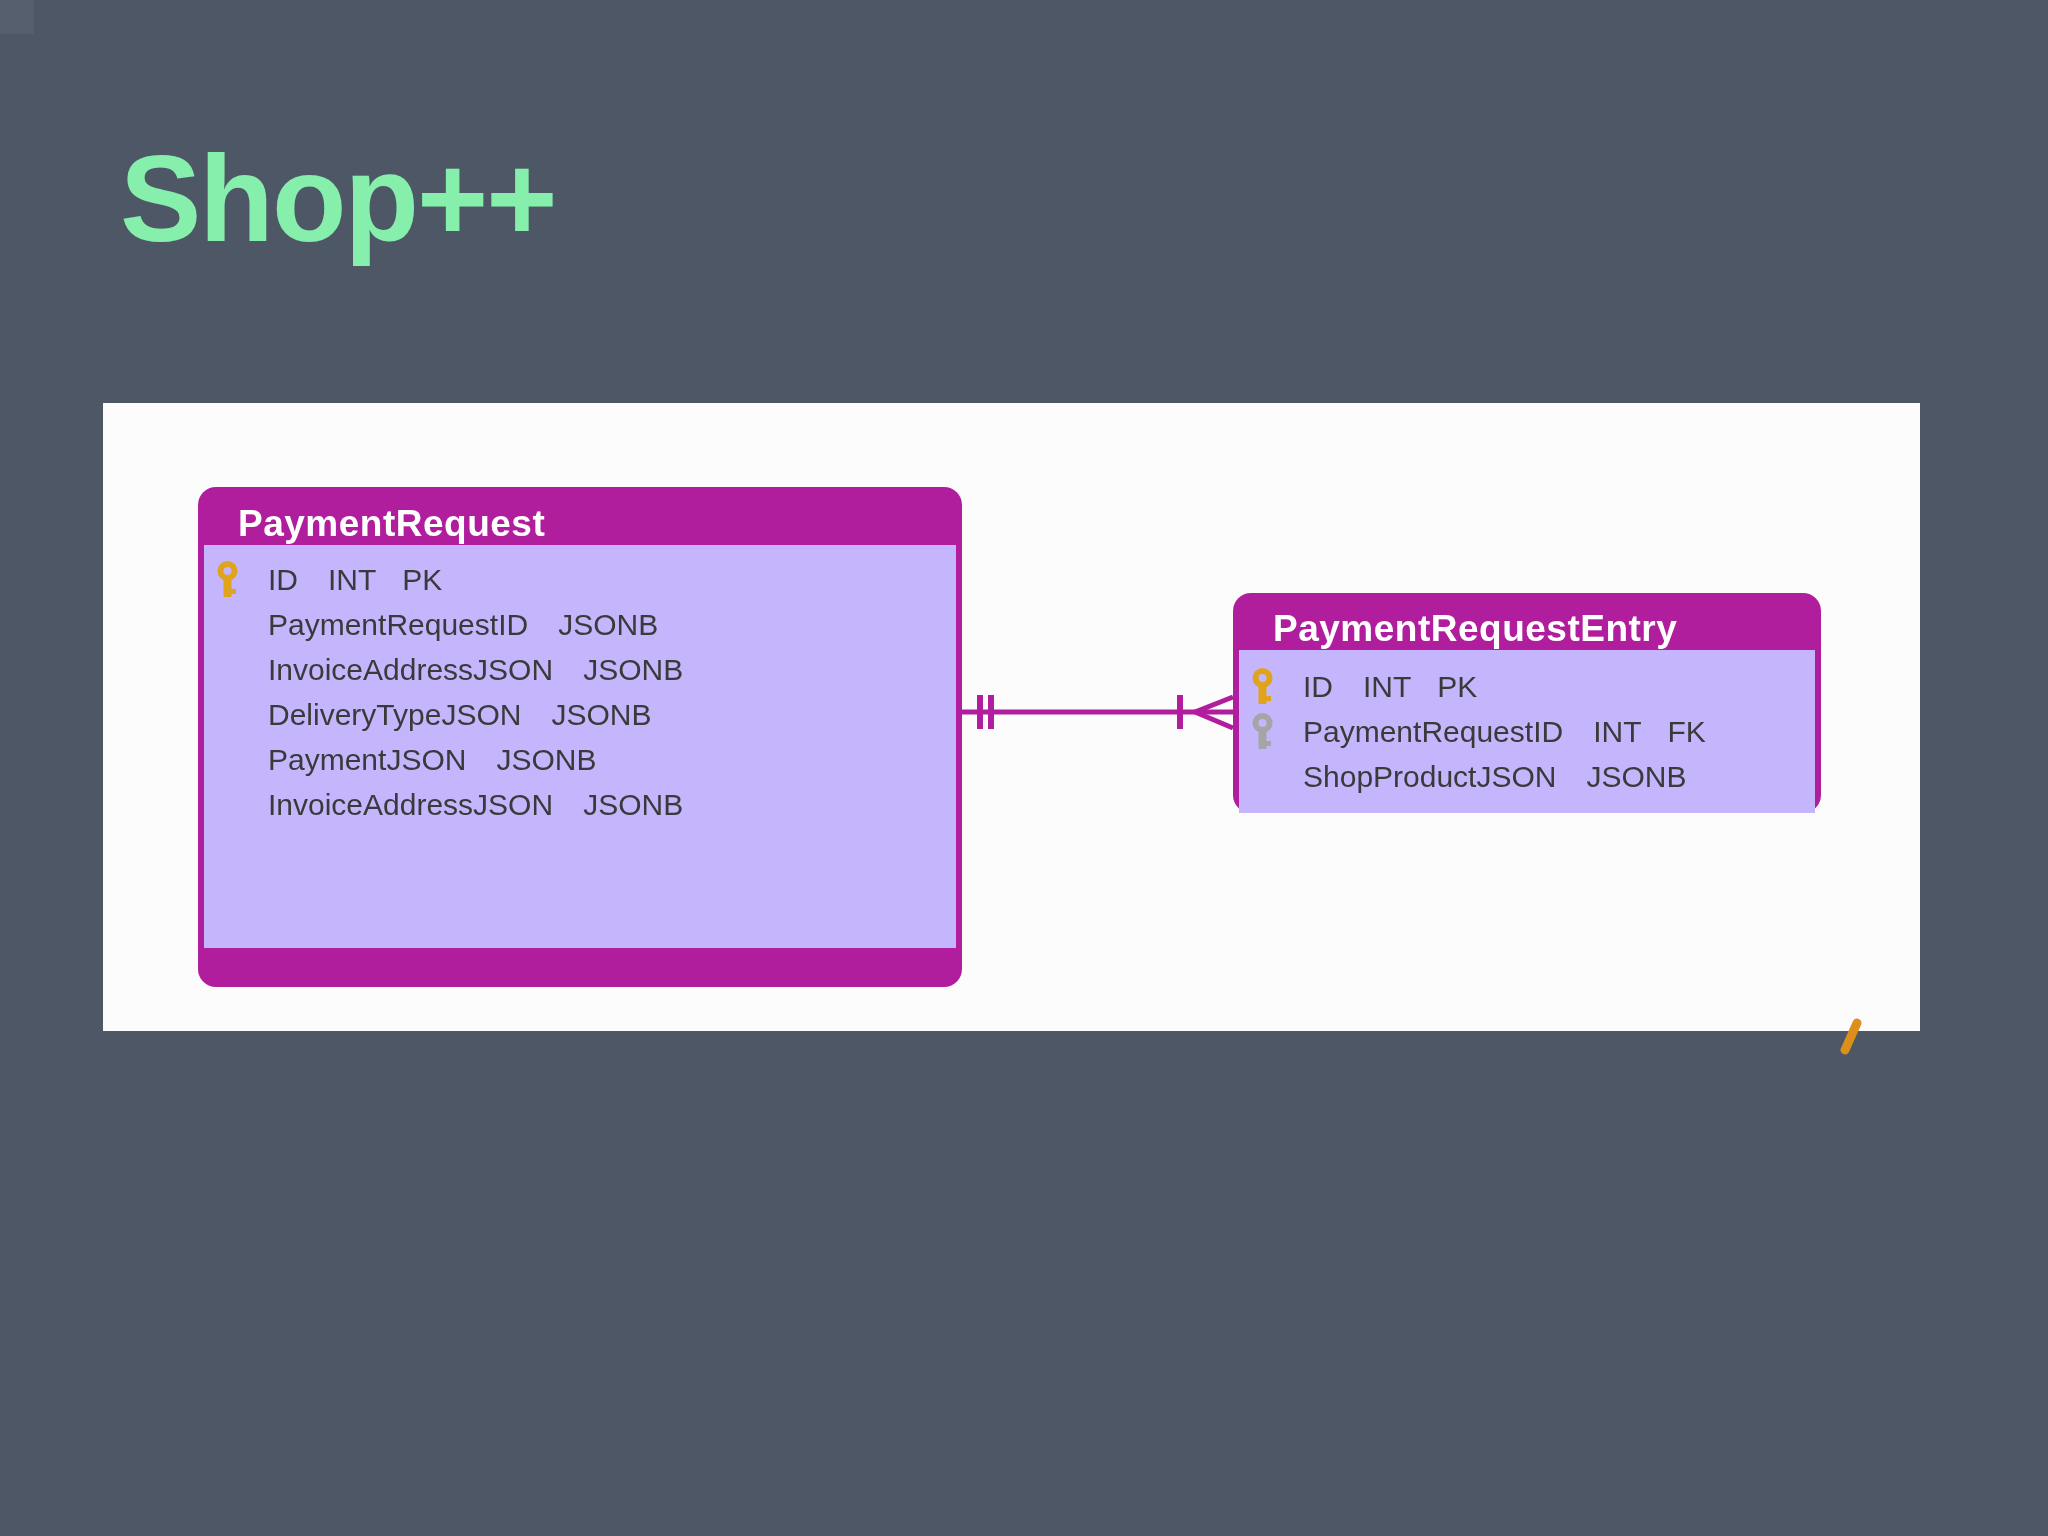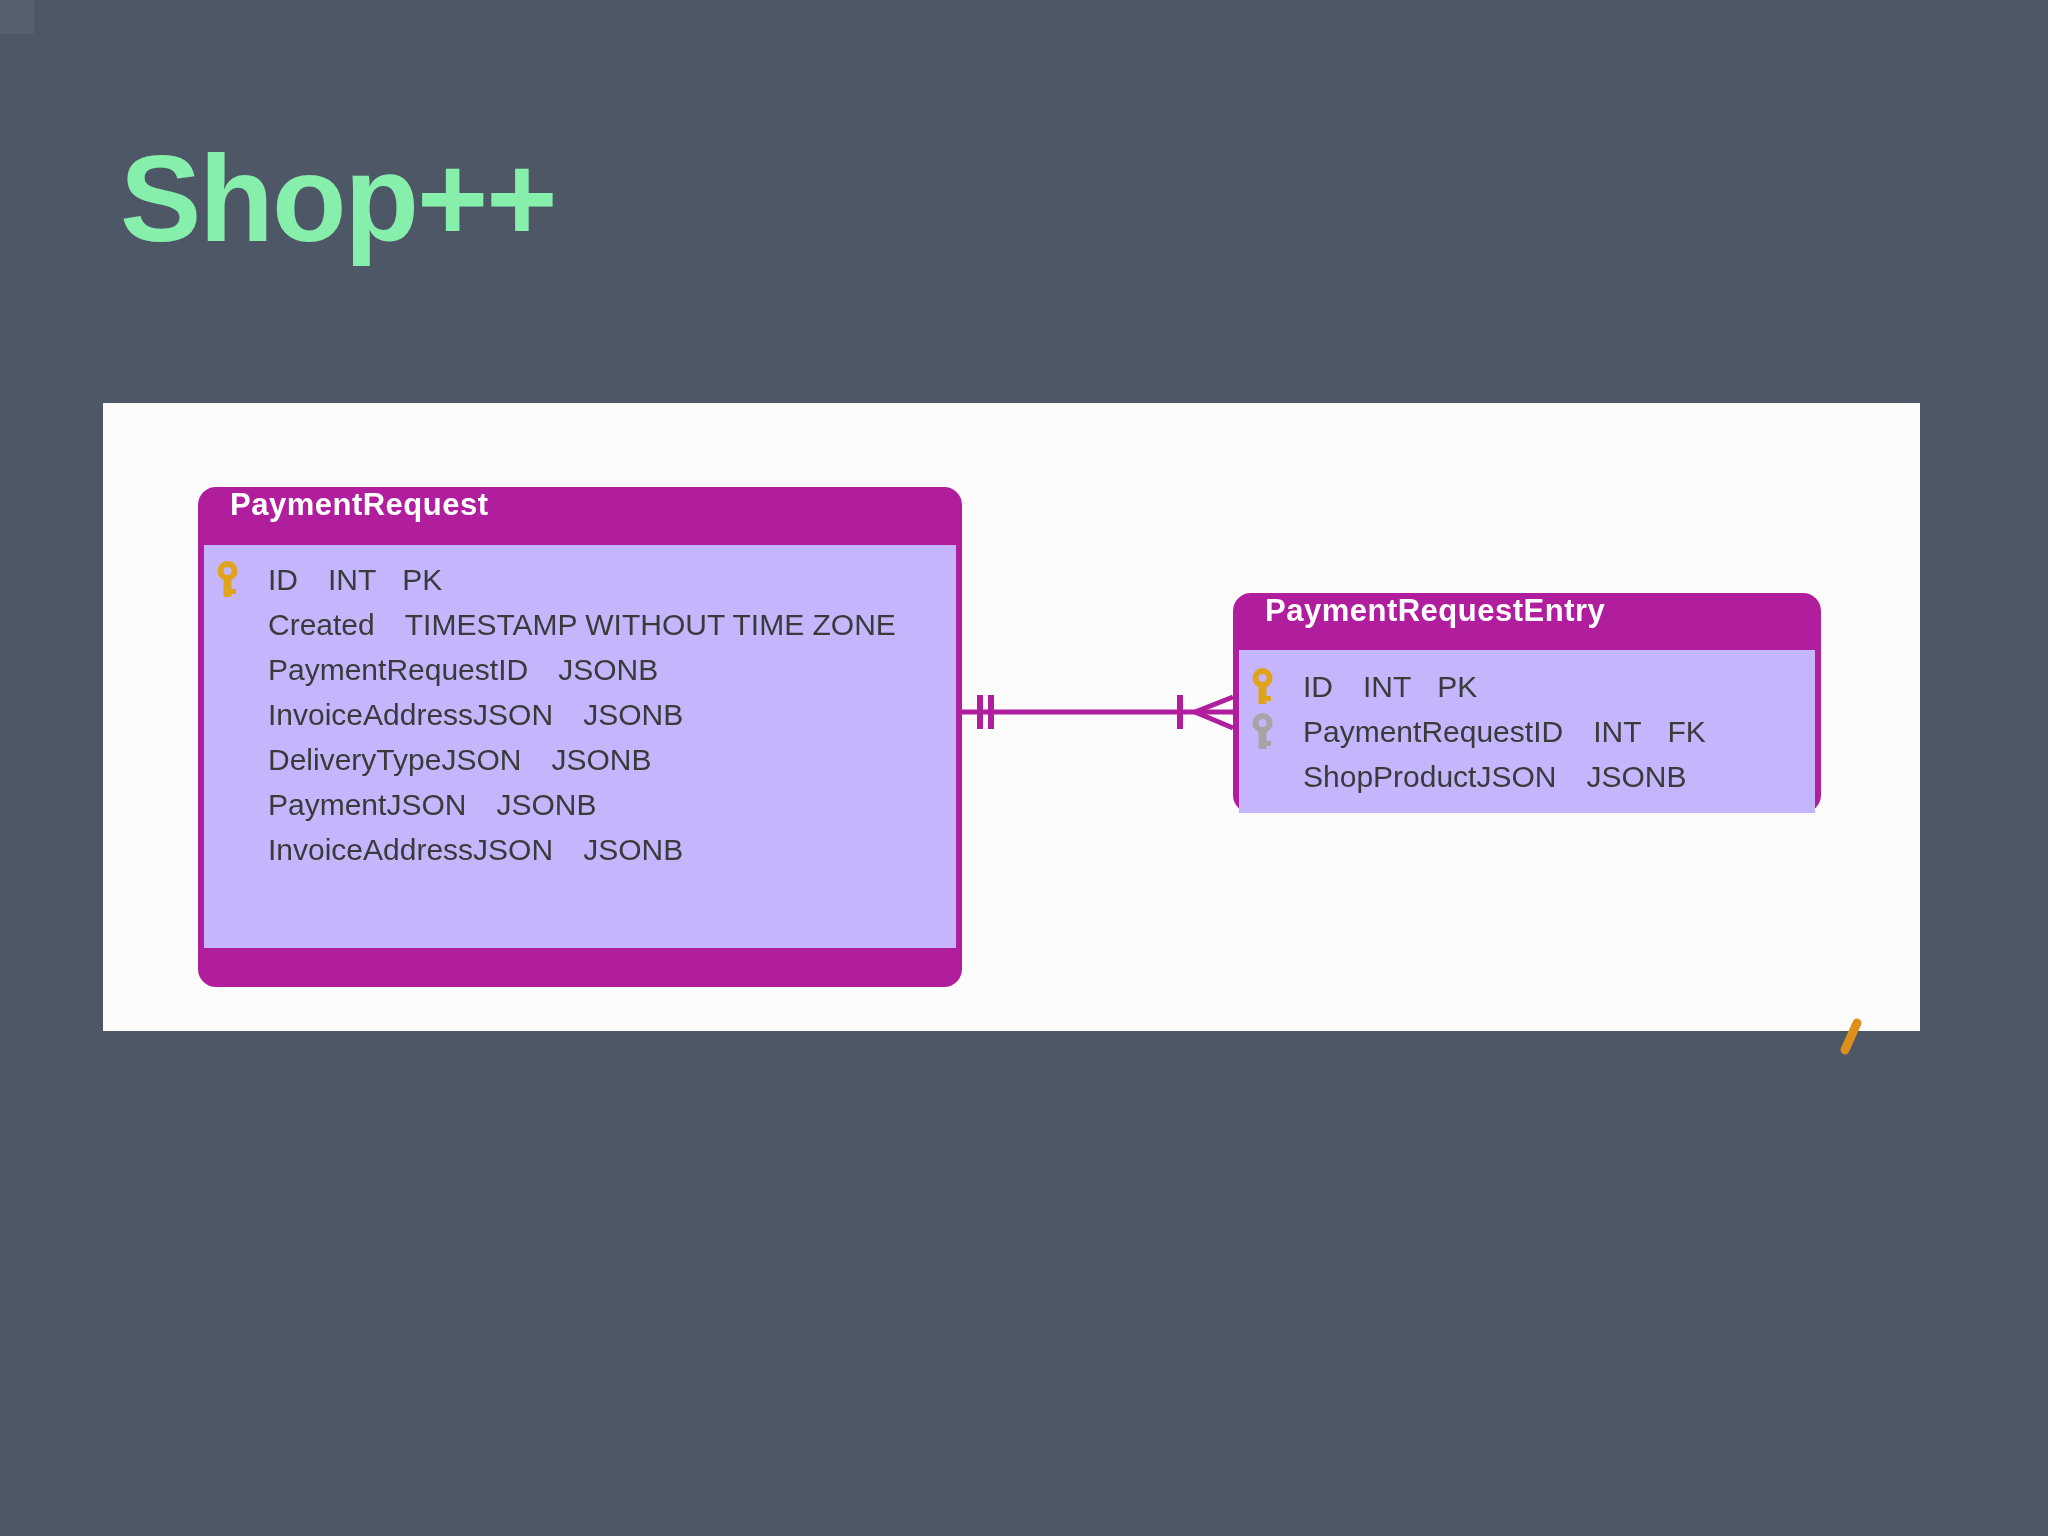--- a/index.html
+++ b/index.html
@@ -30,23 +30,23 @@
     position: absolute;
     background: var(--magenta, #b01e9e);
     border-radius: 18px;
     box-sizing: border-box;
     display: flex; flex-direction: column;
   }
   #table-payment-request { left: 95px; top: 84px; width: 764px; height: 500px; }
   #table-payment-request-entry { left: 1130px; top: 190px; width: 588px; height: 220px; }
   .entity-header {
     flex: 0 0 auto;
-    display: flex; align-items: flex-start;
-    padding-left: 32px;
-    color: #ffffff; font-weight: bold; font-size: 31px;
+    display: flex; align-items: flex-end;
+    padding-left: 40px;
+    color: #ffffff; font-weight: bold; font-size: 37px;
     letter-spacing: 0.5px;
   }
   #table-payment-request .entity-header { height: 58px; }
   #table-payment-request-entry .entity-header { height: 57px; }
   .entity-body {
     background: #c4b5fd;
     margin: 0 6px;
     box-sizing: border-box;
   }
   #table-payment-request .entity-body { height: 403px; padding-top: 12px; }
@@ -96,25 +96,20 @@
         <span class="key-cell">
           <svg class="key-icon key-gold" width="27" height="37" viewBox="0 0 27 37">
             <circle cx="13.5" cy="10" r="7"></circle>
             <rect x="9.5" y="16" width="8" height="20" rx="1"></rect>
             <rect x="15" y="28" width="7" height="5"></rect>
           </svg>
         </span>
         <span class="col-name">ID</span>
         <span class="col-type">INT</span>
         <span class="col-flag">PK</span>
-      </div>
-      <div class="t-row">
-        <span class="key-cell"></span>
-        <span class="col-name">Created</span>
-        <span class="col-type">TIMESTAMP WITHOUT TIME ZONE</span>
       </div>
       <div class="t-row">
         <span class="key-cell"></span>
         <span class="col-name">PaymentRequestID</span>
         <span class="col-type">JSONB</span>
       </div>
       <div class="t-row">
         <span class="key-cell"></span>
         <span class="col-name">InvoiceAddressJSON</span>
         <span class="col-type">JSONB</span>

